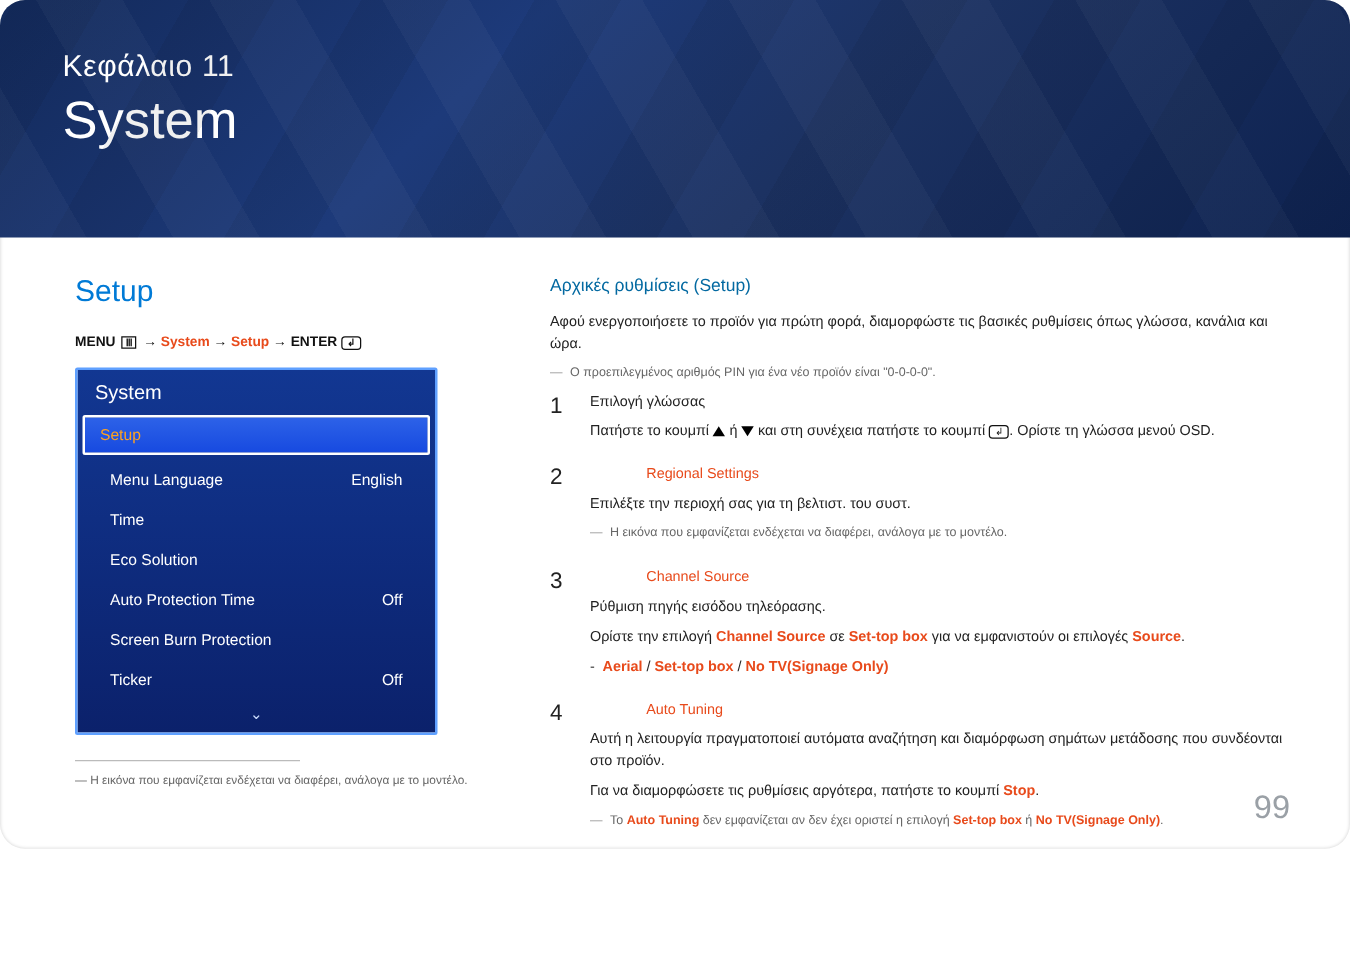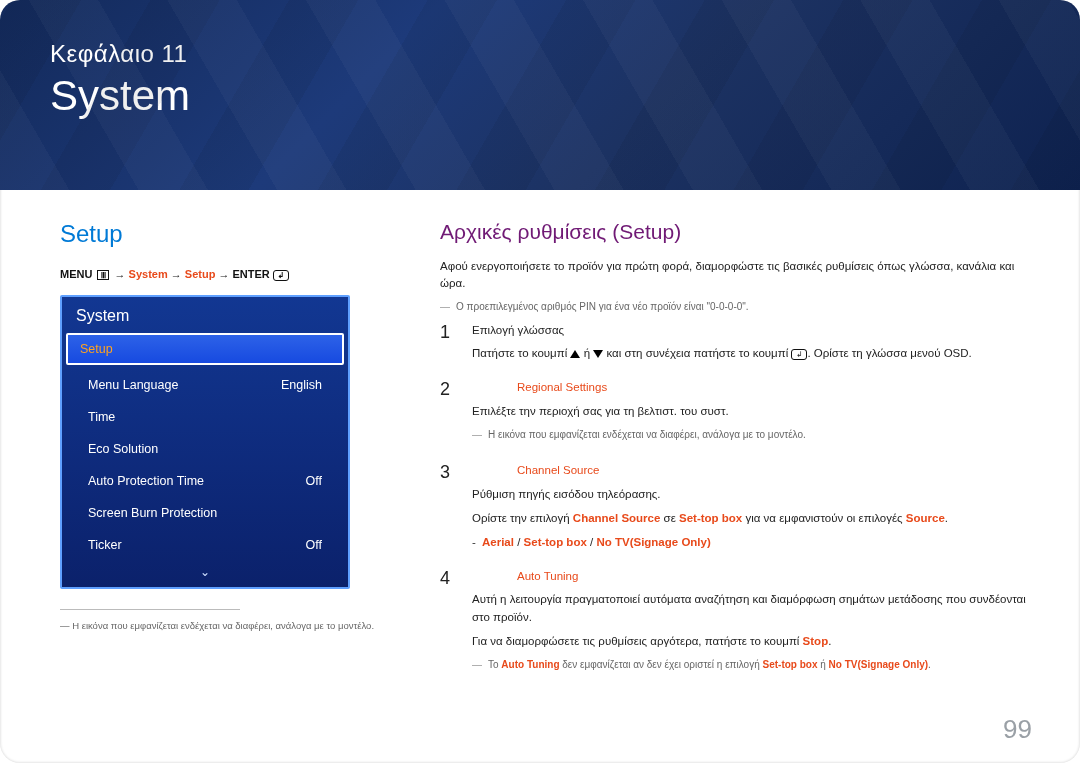--- a/index.html
+++ b/index.html
@@ -1,28 +1,28 @@
 <!DOCTYPE html>
 <html><head>
 <meta charset="utf-8">
 <style>
   * { box-sizing: border-box; margin: 0; padding: 0; }
   html, body { width: 1080px; height: 763px; font-family: Arial, Helvetica, sans-serif; background: #fff; }
-  .page { width: 1080px; height: 763px; background: #fff; position: relative; border-radius: 20px; overflow: hidden; box-shadow: 0 0 3px rgba(0,0,0,.2) inset; }
+  .page { width: 1080px; height: 679px; background: #fff; position: relative; border-radius: 20px; overflow: hidden; box-shadow: 0 0 3px rgba(0,0,0,.2) inset; }
   .hero { height: 190px; background: linear-gradient(135deg, #132a5b 0%, #1d3a7a 35%, #1c3262 60%, #0e2250 100%); position: relative; padding: 40px 50px 0 50px; color: #fff; }
   .hero::before { content:""; position:absolute; inset:0; background:
      repeating-linear-gradient(60deg, rgba(255,255,255,.03) 0 60px, rgba(0,0,0,0) 60px 120px),
      repeating-linear-gradient(-60deg, rgba(0,0,0,.06) 0 60px, rgba(0,0,0,0) 60px 120px); pointer-events:none; }
   .chapter-label { font-size: 24px; font-weight: 300; letter-spacing: .5px; }
   .chapter-title { font-size: 42px; font-weight: 300; margin-top: 4px; }
   .body { display: flex; padding: 30px 40px 0 60px; gap: 40px; }
   .col-left { width: 340px; flex: 0 0 340px; }
   .col-right { flex: 1; font-size: 12px; color: #222; }
   h2.setup { color: #007ad6; font-size: 24px; font-weight: 400; margin-bottom: 20px; }
-  h2.right-title { font-size: 21px; font-weight: 400; color: #701a75; margin-bottom: 14px; }
+  h2.right-title { font-size: 14px; font-weight: 400; color: #0369a1; margin-bottom: 14px; }
   .breadcrumb { font-size: 11px; font-weight: 700; color: #111; margin-bottom: 14px; }
   .breadcrumb .orange { color: #e84a1b; font-weight: 700; }
   .icon-box { display:inline-block; width:12px; height:10px; border:1px solid #111; vertical-align:middle; margin:0 2px; font-size:8px; line-height:9px; text-align:center; }
   .icon-enter { display:inline-flex; align-items:center; justify-content:center; width:16px; height:11px; border:1px solid #111; border-radius:3px; vertical-align:middle; font-size:8px; line-height:9px; }
   .osd { width: 290px; border: 2px solid #5fa0ff; border-radius: 2px; overflow: hidden; background: linear-gradient(#123792,#0b216b); }
   .osd-title { padding: 10px 14px 4px; font-size: 16px; color: #fff; font-weight: 300; }
   .osd-row { display:flex; justify-content:space-between; align-items:center; padding: 9px 26px; font-size: 12.5px; color:#fff; font-weight:300; }
   .osd-row.highlight { background: linear-gradient(#2d62e8,#174ae0); border: 2px solid #fff; margin: 4px; border-radius: 2px; padding: 7px 12px; color:#ffa21f; font-weight:400; }
   .osd-chevron { text-align:center; padding: 4px 0 8px; color:#cfe0ff; font-size:12px; }
   .img-note-divider { border:none; border-top:1px solid #bbb; width:180px; margin: 20px 0 10px 0; }

